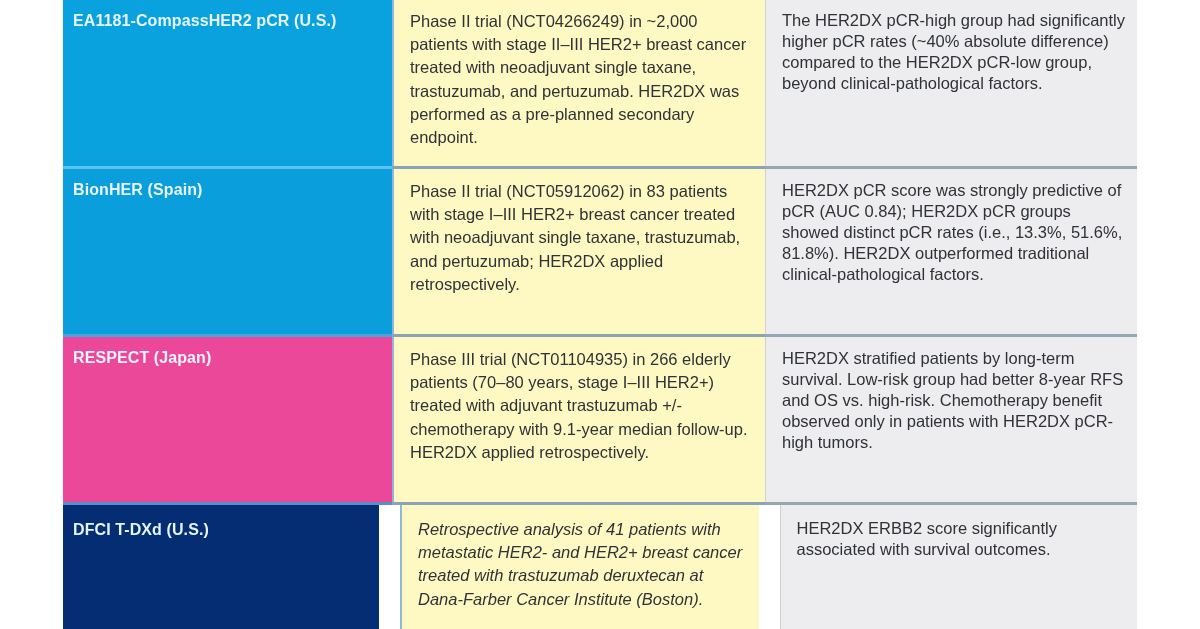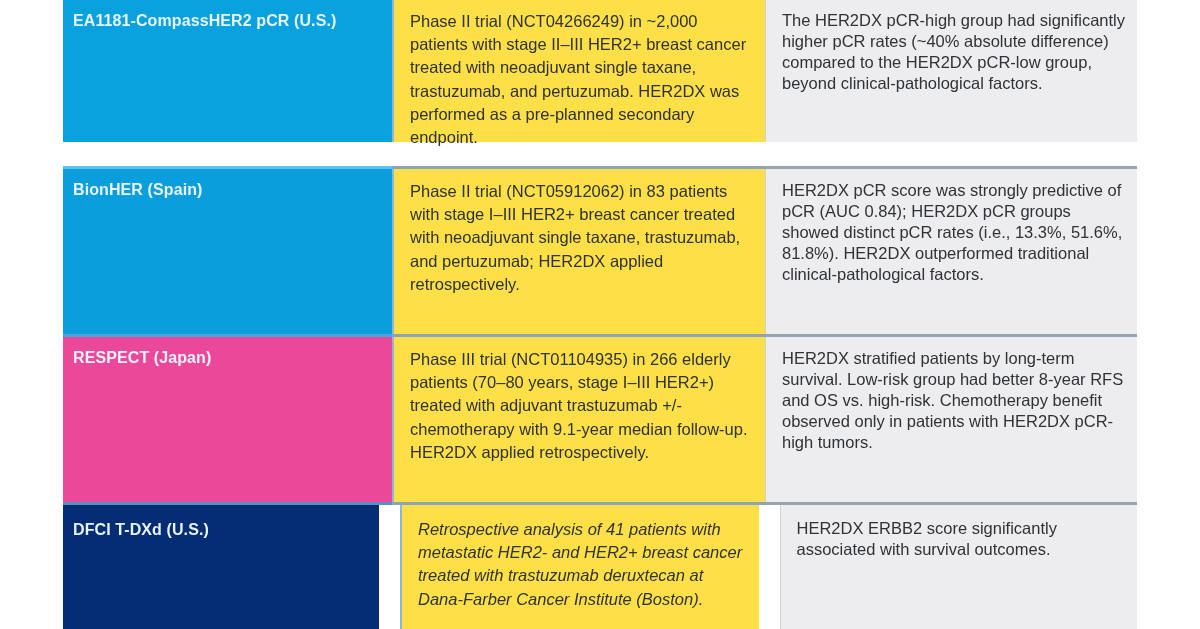--- a/index.html
+++ b/index.html
@@ -40,21 +40,21 @@
       padding: 10px 10px 0 10px;
       color: #e8f4fb;
       font-weight: bold;
       font-size: 16px;
       line-height: 22px;
       letter-spacing: 0.1px;
     }
     .c2 {
       width: 373px;
       padding: 11px 10px 0 16px;
-      background: #fde047;
+      background: #fef9c3;
       color: #2f3236;
       font-size: 16.5px;
       line-height: 23.2px;
       border-left: 2px solid #8fb6d6;
     }
     .c3 {
       width: 372px;
       padding: 11px 10px 0 16px;
       background: #ededf0;
       color: #2f3236;
@@ -71,21 +71,21 @@
     .sep .s1 { position:absolute; left:0; width:329px; height:3px; }
     .sep .s2 { position:absolute; left:329px; width:373px; height:3px; background:#8aa3b8; }
     .sep .s3 { position:absolute; left:702px; width:372px; height:3px; background:#97a6b3; }
   </style>
 </head>
 <body>
 
 <div class="page">
   <div class="table">
 
-    <div class="row" style="top:0; height:142px;">
+    <div class="row" style="top:0; height:166px;">
       <div class="cell c1" style="background:#0aa1df;">
         <span>EA1181-CompassHER2 pCR (U.S.)</span>
       </div>
       <div class="cell c2" style="padding-top:10px;">
         <span>Phase II trial (NCT04266249) in ~2,000 patients with stage II–III HER2+ breast cancer treated with neoadjuvant single taxane, trastuzumab, and pertuzumab. HER2DX was performed as a pre-planned secondary endpoint.</span>
       </div>
       <div class="cell c3" style="padding-top:10px;">
         <span>The HER2DX pCR-high group had significantly higher pCR rates (~40% absolute difference) compared to the HER2DX pCR-low group, beyond clinical-pathological factors.</span>
       </div>
     </div>

